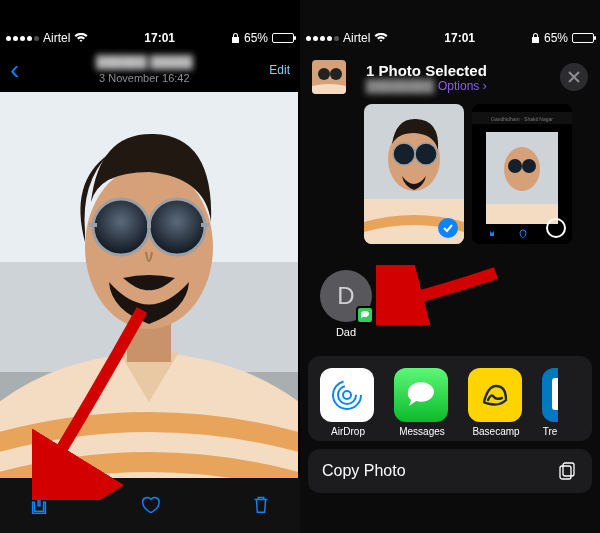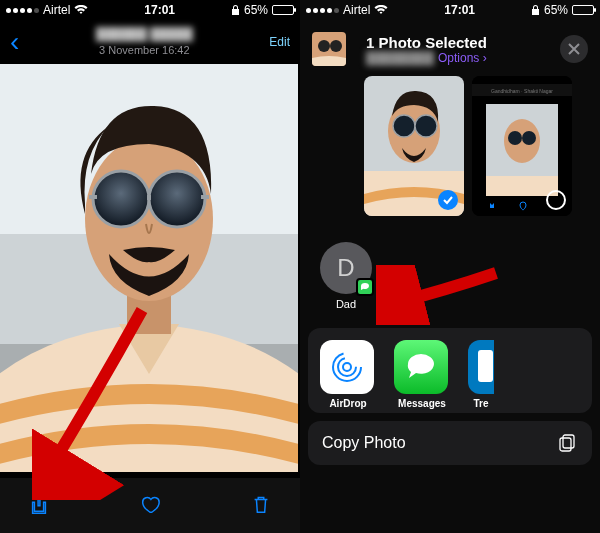--- a/index.html
+++ b/index.html
@@ -17,21 +17,21 @@
     position: relative;
     overflow: hidden;
     font-size: 13px;
     color: #fff;
   }
   
   .status {
     height: 20px;
     display: flex; align-items: center; justify-content: space-between;
     padding: 0 6px;
-    font-size: 12px; font-weight: 500;
+    font-size: 12px; font-weight: 500; margin-top: 28px;
   }
   .status .left, .status .right { display: flex; align-items: center; gap: 4px; }
   .sig-dots { display: flex; gap: 2px; align-items: center; }
   .sig-dots span { width: 5px; height: 5px; border-radius: 50%; background: #fff; display: inline-block; }
   .sig-dots span.off { background: rgba(255,255,255,0.3); }
   .batt {
     width: 22px; height: 10px; border: 1px solid #fff; border-radius: 2px; position: relative;
   }
   .batt::after { content: ""; position: absolute; right: -3px; top: 2px; width: 2px; height: 4px; background: #fff; border-radius: 1px; }
   .batt .fill { background: #fff; height: 100%; }
@@ -99,21 +99,21 @@
     font-size: 24px; color: #d0d0d0; margin: 0 auto 4px;
   }
   .contact .badge {
     position: absolute; top: 36px; left: 38px; width: 18px; height: 18px; border-radius: 4px;
     background: #30d158; display: flex; align-items: center; justify-content: center;
     border: 2px solid #000;
   }
   .app-panel {
     background: #1c1c1e; border-radius: 12px; margin: 12px 8px 0 8px; padding: 12px 12px 4px 12px;
   }
-  .app-row { display: flex; gap: 18px; font-weight: bold; }
+  .app-row { display: flex; gap: 18px; }
   .app { width: 56px; text-align: center; font-size: 10px; }
   .app .icon {
     width: 54px; height: 54px; border-radius: 12px; margin-bottom: 4px;
     display: flex; align-items: center; justify-content: center;
   }
   .app.airdrop .icon { background: #fff; }
   .app.messages .icon { background: linear-gradient(#5df777,#0bbb29); }
   .app.basecamp .icon { background: #ffd400; }
   .app.trello .icon { background: #0079bf; }
   .action-panel {
@@ -340,21 +340,29 @@
         <div>AirDrop</div>
       </div>
       <div class="app messages">
         <div class="icon">
           <svg width="34" height="34" viewBox="0 0 34 34">
               <path d="M4 14a13 10 0 1126 0 13 10 0 01-18 9L5 28l2-6a11 9 0 01-3-8z" fill="#fff"></path>
             </svg>
         </div>
         <div>Messages</div>
       </div>
-      <div class="app trello" style="width:26px;overflow:hidden">
+      <div class="app basecamp">
+        <div class="icon">
+          <svg width="34" height="34" viewBox="0 0 34 34">
+              <path d="M6 24 Q10 8 18 8 Q28 8 28 22 Q22 28 12 26 Q6 25 6 24Z M10 22 Q13 15 16 19 Q18 22 24 20" fill="none" stroke="#1d2d35" stroke-width="2.4" stroke-linecap="round"></path>
+            </svg>
+        </div>
+        <div>Basecamp</div>
+      </div>
+      <div class="app trello" style="width:16px;overflow:hidden">
         <div class="icon">
           <svg width="54" height="54" viewBox="0 0 54 54">
               <rect x="10" y="10" width="15" height="32" rx="3" fill="#fff"></rect>
               <rect x="30" y="10" width="15" height="20" rx="3" fill="#fff"></rect>
             </svg>
         </div>
         <div>Tre</div>
       </div>
     </div>
   </div>

